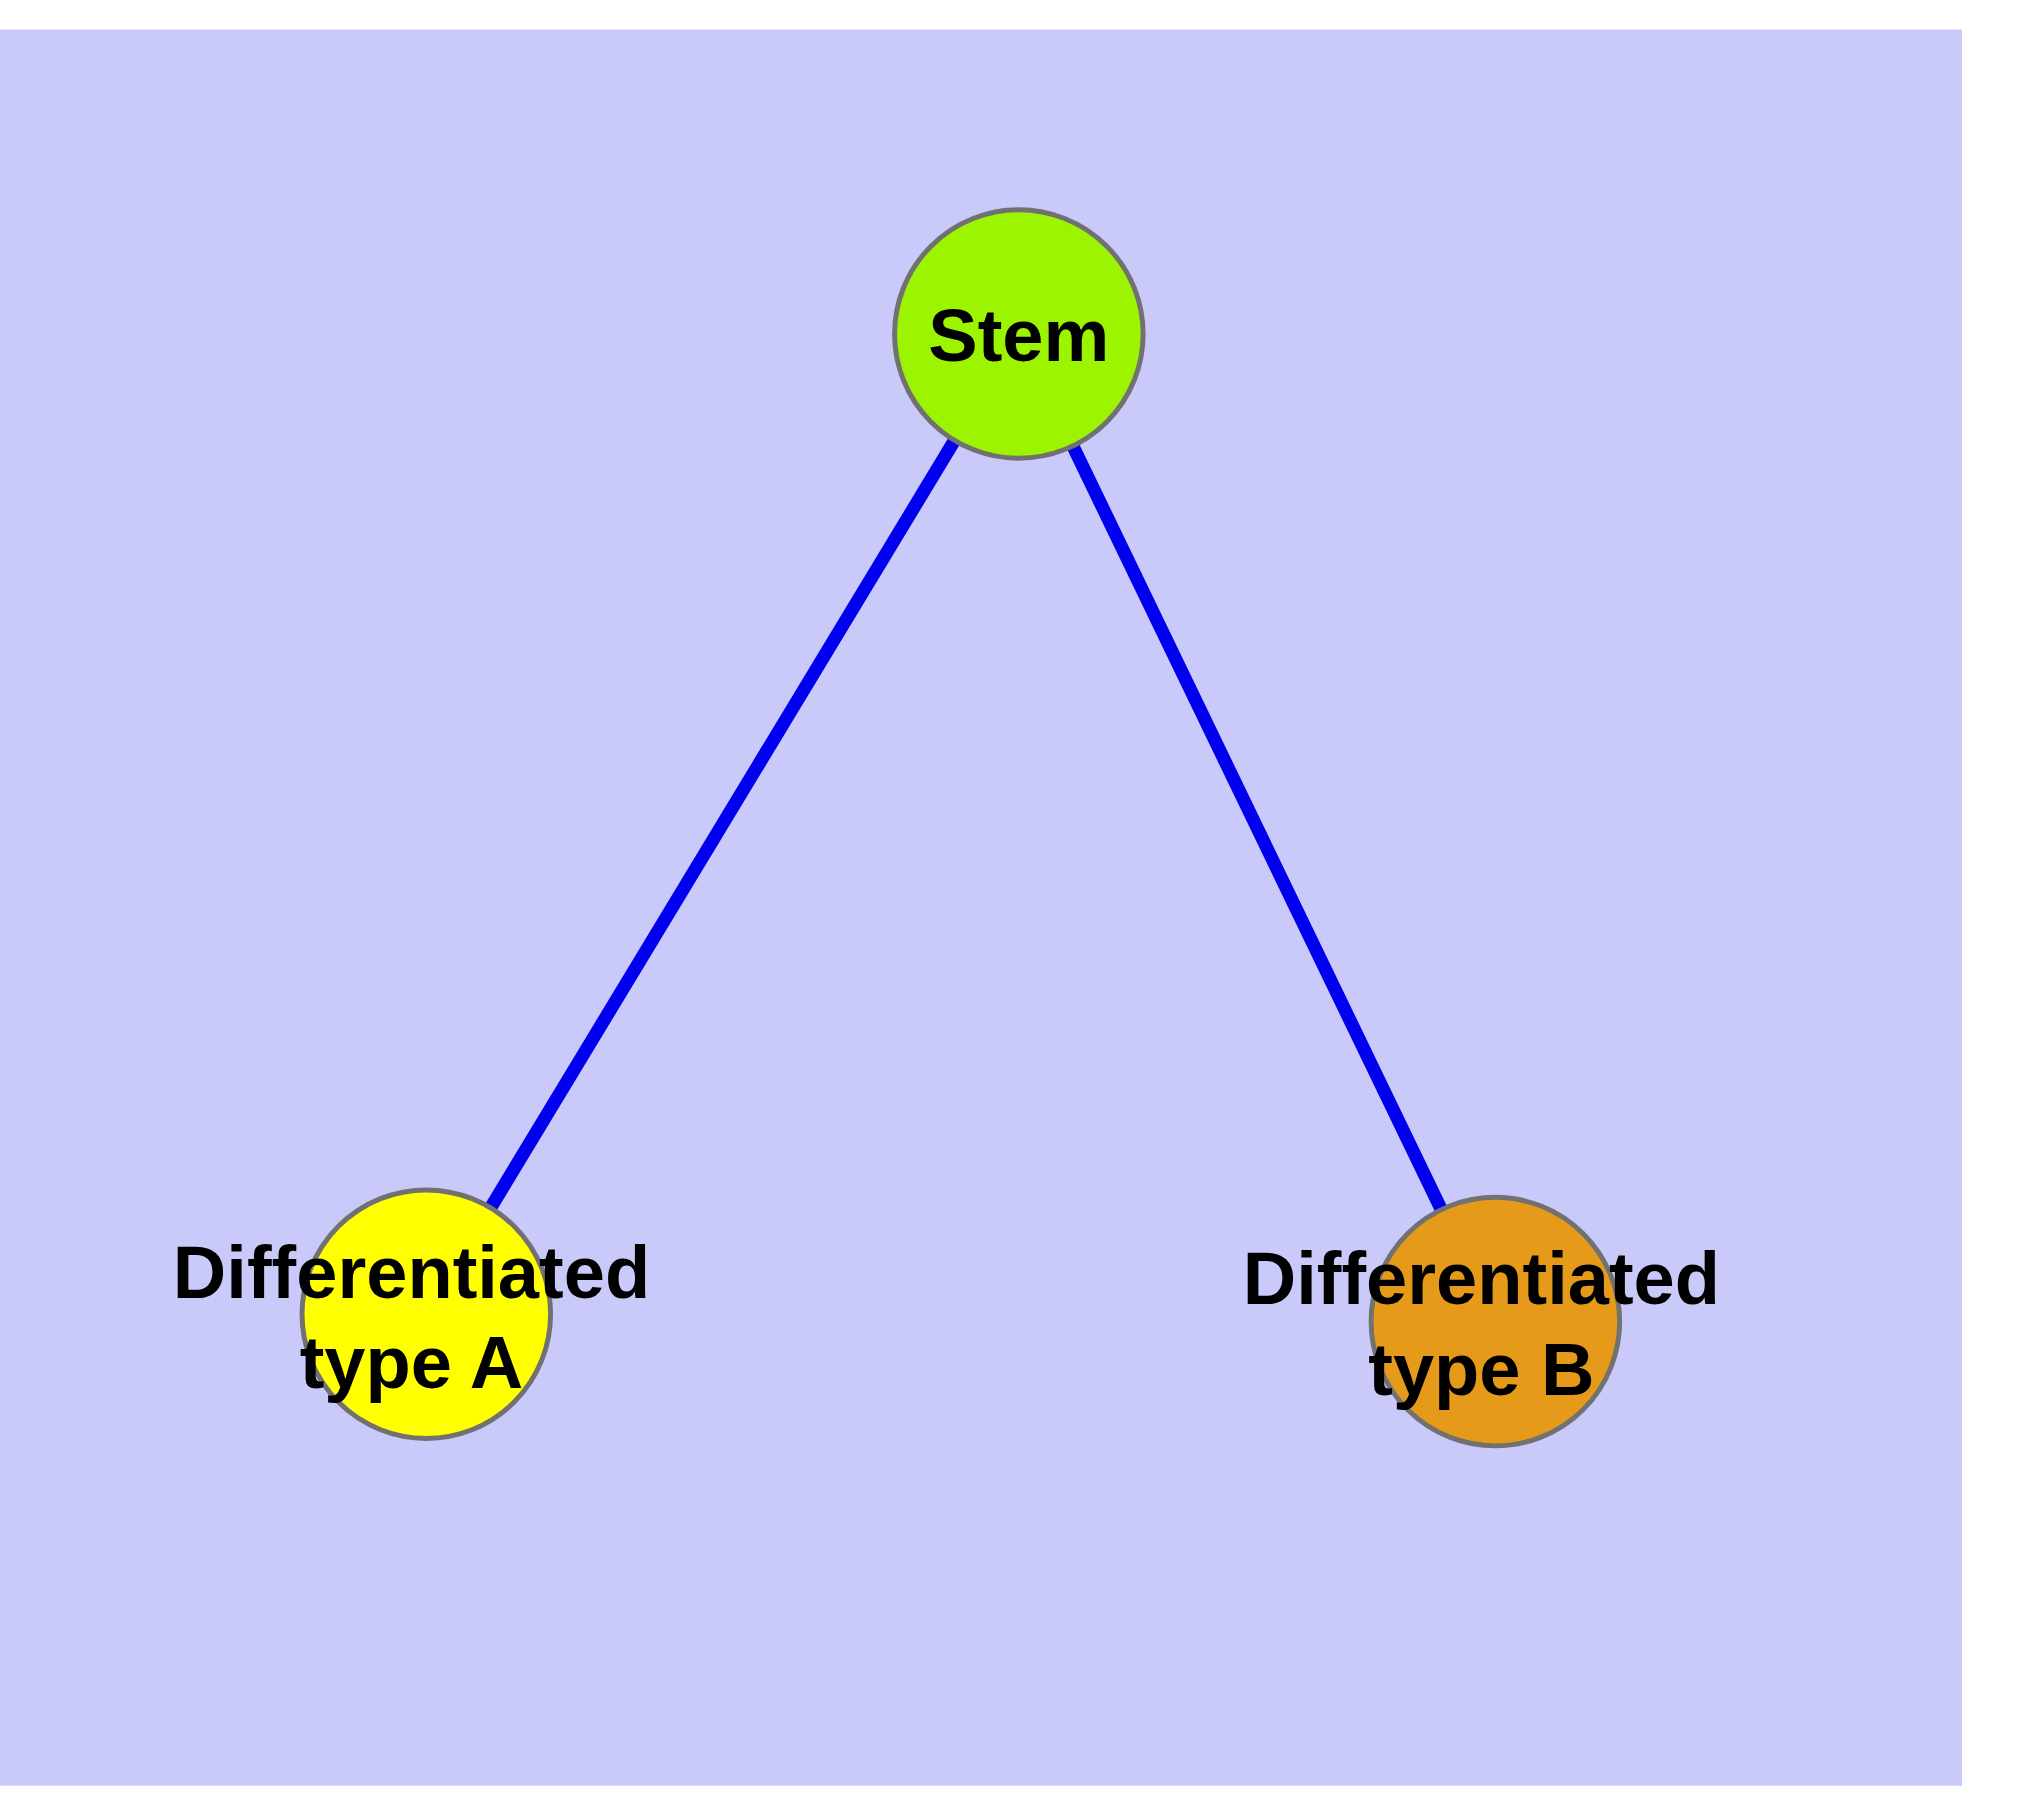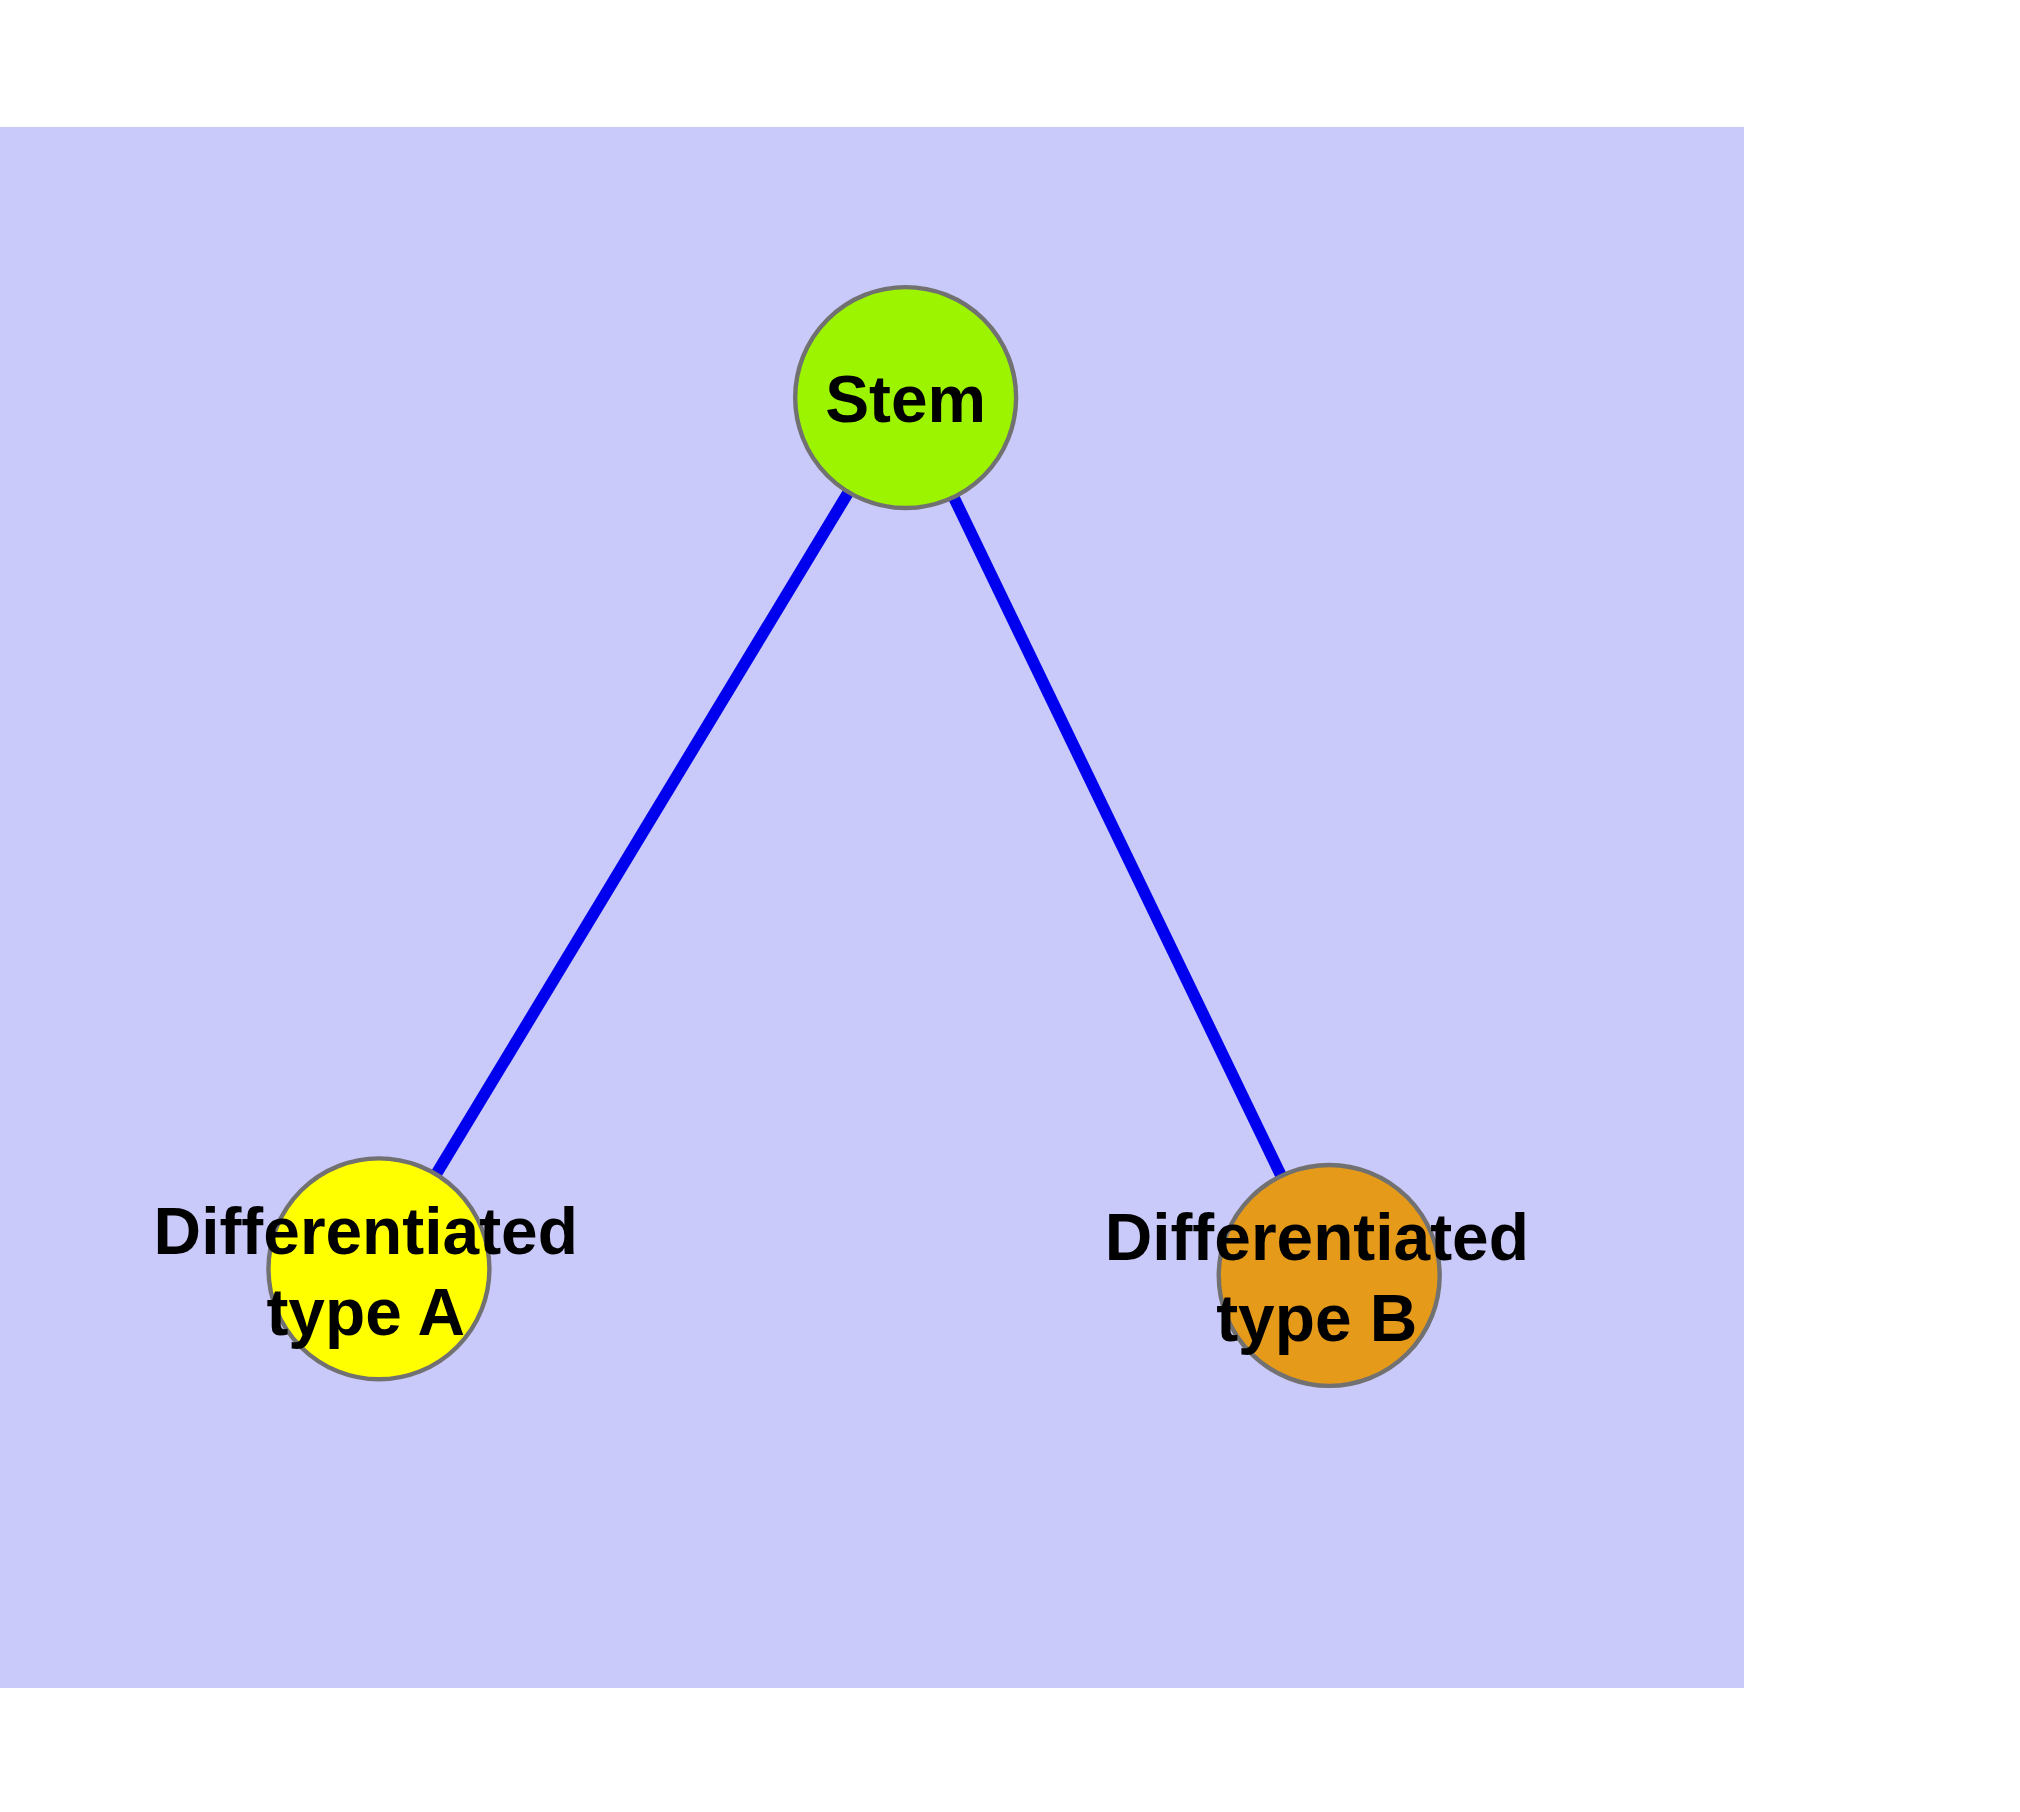--- a/index.html
+++ b/index.html
@@ -2,21 +2,21 @@
 <html style="font-size:13.6px"><head>
 <meta charset="utf-8">
 <style>
   html, body {
     margin: 0;
     padding: 0;
     background: #ffffff;
   }
   #stage {
     position: relative;
-    width: 1744px;
+    width: 1962px;
     height: 1812px;
     overflow: hidden;
     background: #ffffff;
     font-family: "Liberation Sans", sans-serif;
   }
   #graph-svg {
     position: absolute;
     left: 0;
     top: 0;
     width: 100%;

